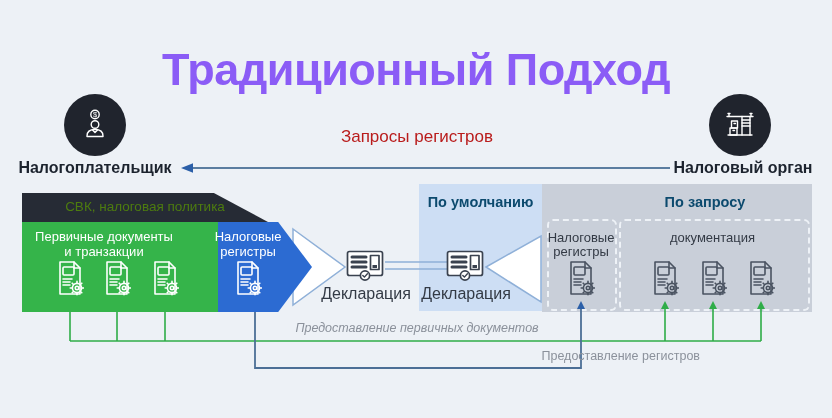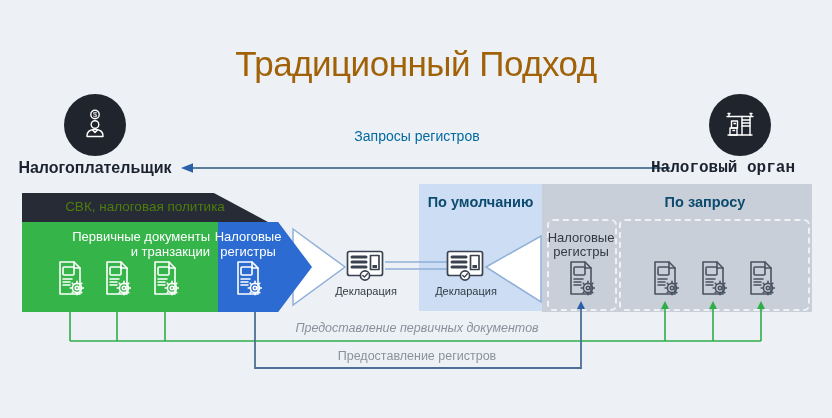--- a/index.html
+++ b/index.html
@@ -18,26 +18,26 @@
   .dashed-box{border:2px dashed #eef2f7;border-radius:6px;z-index:2;}
   
   .band-dark{left:22px;top:193px;width:246px;height:29px;background:#262b35;z-index:4;
     clip-path:polygon(0 0,78% 0,100% 100%,0 100%);}
   .band-label{left:40px;top:199px;width:210px;font-size:13.5px;color:#4d7c0f;z-index:5;}
   .block-green{left:22px;top:222px;width:196px;height:90px;background:#35b44a;z-index:4;}
   .block-blue{left:218px;top:222px;width:94px;height:90px;background:#2c6bd2;z-index:4;
     clip-path:polygon(0 0,64% 0,100% 50%,64% 100%,0 100%);}
   .block-title{font-size:13px;line-height:15px;color:#fff;font-weight:normal;z-index:5;}
   .box-title{font-size:13px;line-height:14px;color:#333a45;z-index:3;}
-  .decl-label{font-size:11px;color:#333a45;z-index:6;}
+  .decl-label{font-size:16px;color:#333a45;z-index:6;}
   .actor-circle{width:62px;height:62px;border-radius:50%;background:#20242d;z-index:5;
     display:flex;align-items:center;justify-content:center;}
   .actor-label{font-weight:bold;font-size:16px;color:#1c232e;z-index:5;}
-  .title{font-weight:normal;font-size:35px;letter-spacing:-0.5px;color:#a16207;z-index:5;}
-  .req-text{font-size:14px;line-height:15px;color:#0369a1;z-index:5;}
+  .title{font-weight:bold;font-size:45px;letter-spacing:-0.5px;color:#8b5cf6;z-index:5;}
+  .req-text{font-size:17px;line-height:15px;color:#b91c1c;z-index:5;}
   .flow-text{font-size:12.5px;color:#8b919b;z-index:5;}
   svg{display:block;}
   .overlay{left:0;top:0;z-index:3;pointer-events:none;}
   .icon-slot{z-index:5;}
 </style>
 </head>
 <body>
 
 <svg width="0" height="0" style="position:absolute" aria-hidden="true">
   <defs>
@@ -70,20 +70,21 @@
   <div class="abs ctr panel-header" style="left:419px;top:194px;width:123px;">По умолчанию</div>
   <div class="abs ctr panel-header" style="left:542px;top:194px;width:270px;padding-left:28px;">По запросу</div>
 
   <div class="abs dashed-box" style="left:547px;top:219px;width:66px;height:88px;"></div>
   <div class="abs dashed-box" style="left:619px;top:219px;width:187px;height:88px;"></div>
   <div class="abs ctr box-title" style="left:545px;top:231px;width:72px;">
     <div>Налоговые</div>
     <div>регистры</div>
   </div>
   <div class="abs ctr box-title" style="left:619px;top:231px;width:187px;">
+    <div>документация</div>
   </div>
   <div class="abs icon-slot" style="left:567px;top:260px;color:#4a5361;">
     <svg width="28" height="36" viewBox="0 0 28 36">
         <use href="#g-doc"></use>
       </svg>
   </div>
   <div class="abs icon-slot" style="left:651px;top:260px;color:#4a5361;">
     <svg width="28" height="36" viewBox="0 0 28 36">
         <use href="#g-doc"></use>
       </svg>
@@ -116,21 +117,21 @@
     <polygon points="757,309 765,309 761,301" fill="#2fad48"></polygon>
 
     <path d="M255 311 V368 H581 V308" stroke="#4c6f96" stroke-width="1.8" fill="none"></path>
     <polygon points="577,309 585,309 581,301" fill="#2b5fa8"></polygon>
   </svg>
 
   <div class="abs band-dark"></div>
   <div class="abs ctr band-label">СВК, налоговая политика</div>
 
   <div class="abs block-green"></div>
-  <div class="abs ctr block-title" style="left:18px;top:229px;width:192px;text-align:right;">
+  <div class="abs ctr block-title" style="left:8px;top:229px;width:192px;">
     <div>Первичные документы</div>
     <div>и транзакции</div>
   </div>
   <div class="abs icon-slot" style="left:56px;top:260px;color:#ffffff;">
     <svg width="28" height="36" viewBox="0 0 28 36">
         <use href="#g-doc"></use>
       </svg>
   </div>
   <div class="abs icon-slot" style="left:103px;top:260px;color:#ffffff;">
     <svg width="28" height="36" viewBox="0 0 28 36">
@@ -183,22 +184,22 @@
       <path d="M5 9.5 H31"></path>
       <path d="M7 6.5 V9.5 M29 6.5 V9.5 M6 6.5 H8 M28 6.5 H30"></path>
       <path d="M20 9.5 V28 M28 9.5 V28"></path>
       <path d="M20 13 H28 M20 16 H28 M20 19 H28"></path>
       <rect x="8" y="21" width="7" height="7"></rect>
       <rect x="9.5" y="14" width="6" height="7"></rect>
       <path d="M11 23.5 h1.5 M12 16.5 h1.5"></path>
       <path d="M6 28 H30"></path>
     </svg>
   </div>
-  <div class="abs ctr actor-label" style="left:640px;top:159px;width:166px;font-family:Liberation Mono, monospace;">Налоговый орган</div>
+  <div class="abs ctr actor-label" style="left:660px;top:159px;width:166px;">Налоговый орган</div>
 
   <div class="abs ctr req-text" style="left:217px;top:129px;width:400px;">
     <div>Запросы регистров</div>
   </div>
 
   <div class="abs ctr flow-text" style="left:117px;top:321px;width:600px;font-style:italic;">Предоставление первичных документов</div>
-  <div class="abs ctr flow-text" style="left:117px;top:349px;width:600px;">Предоставление регистров</div>
+  <div class="abs ctr flow-text" style="left:100px;top:349px;width:600px;text-align:right;">Предоставление регистров</div>
 
 </div>
 
 </body></html>

